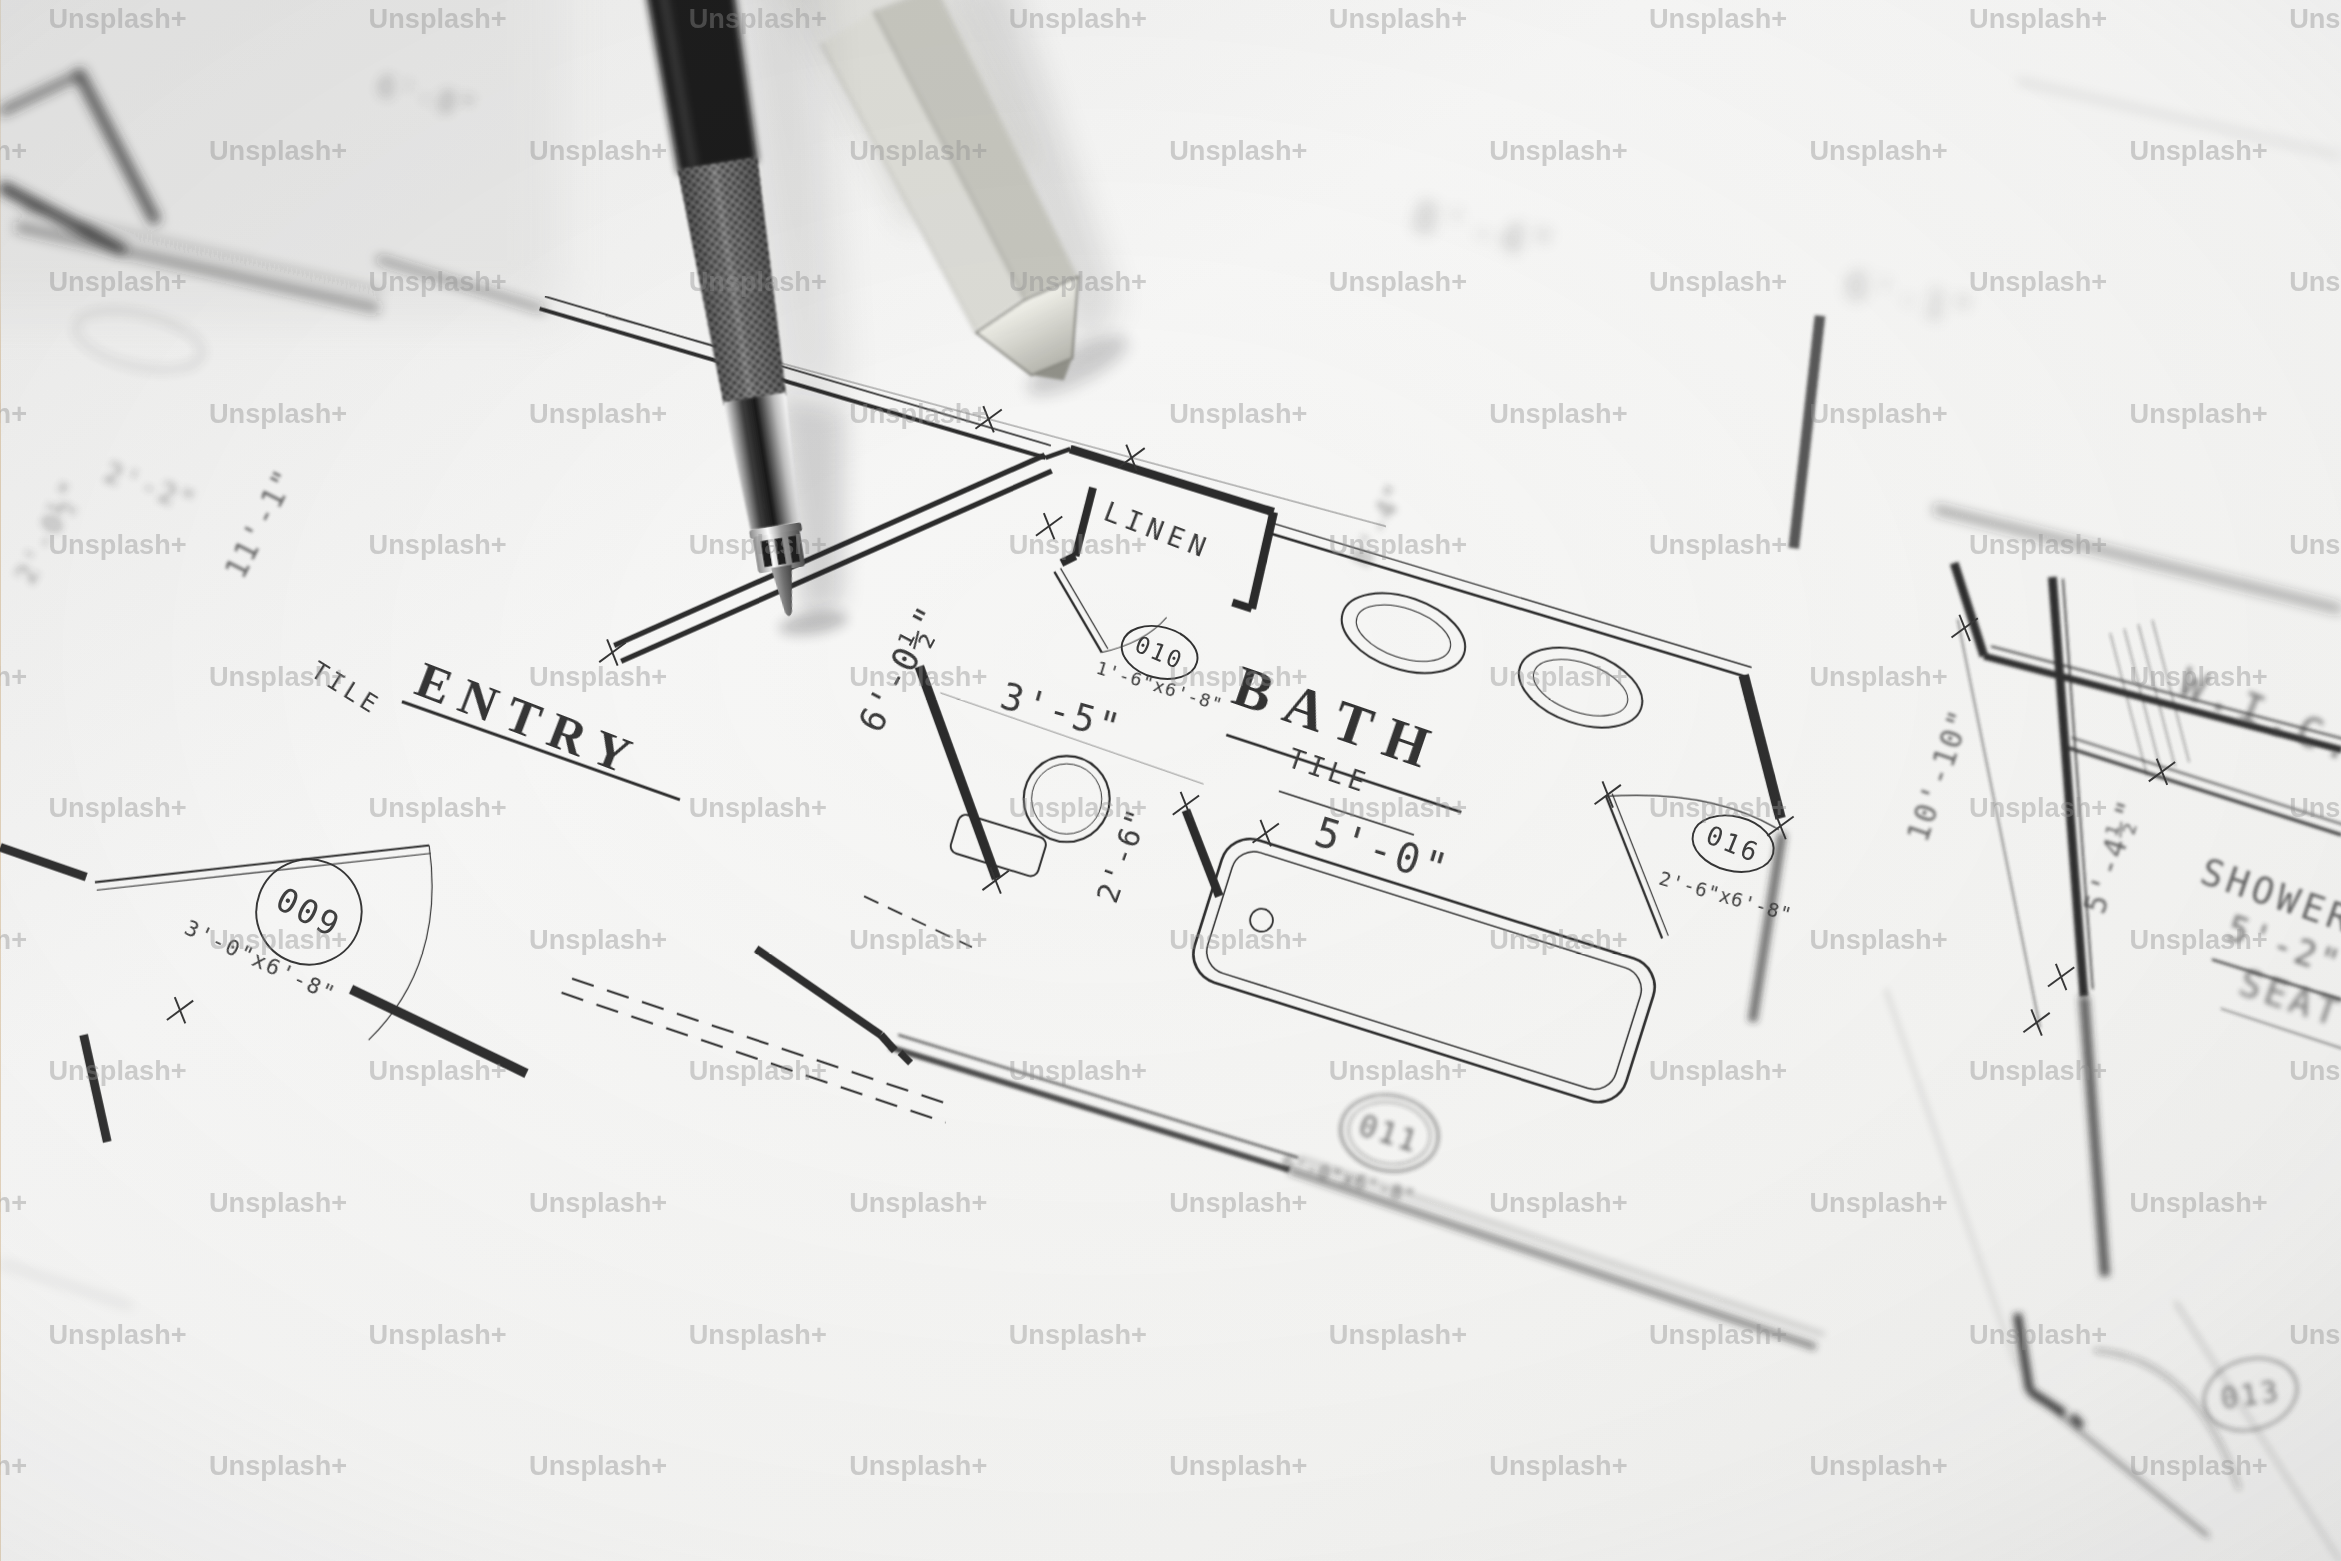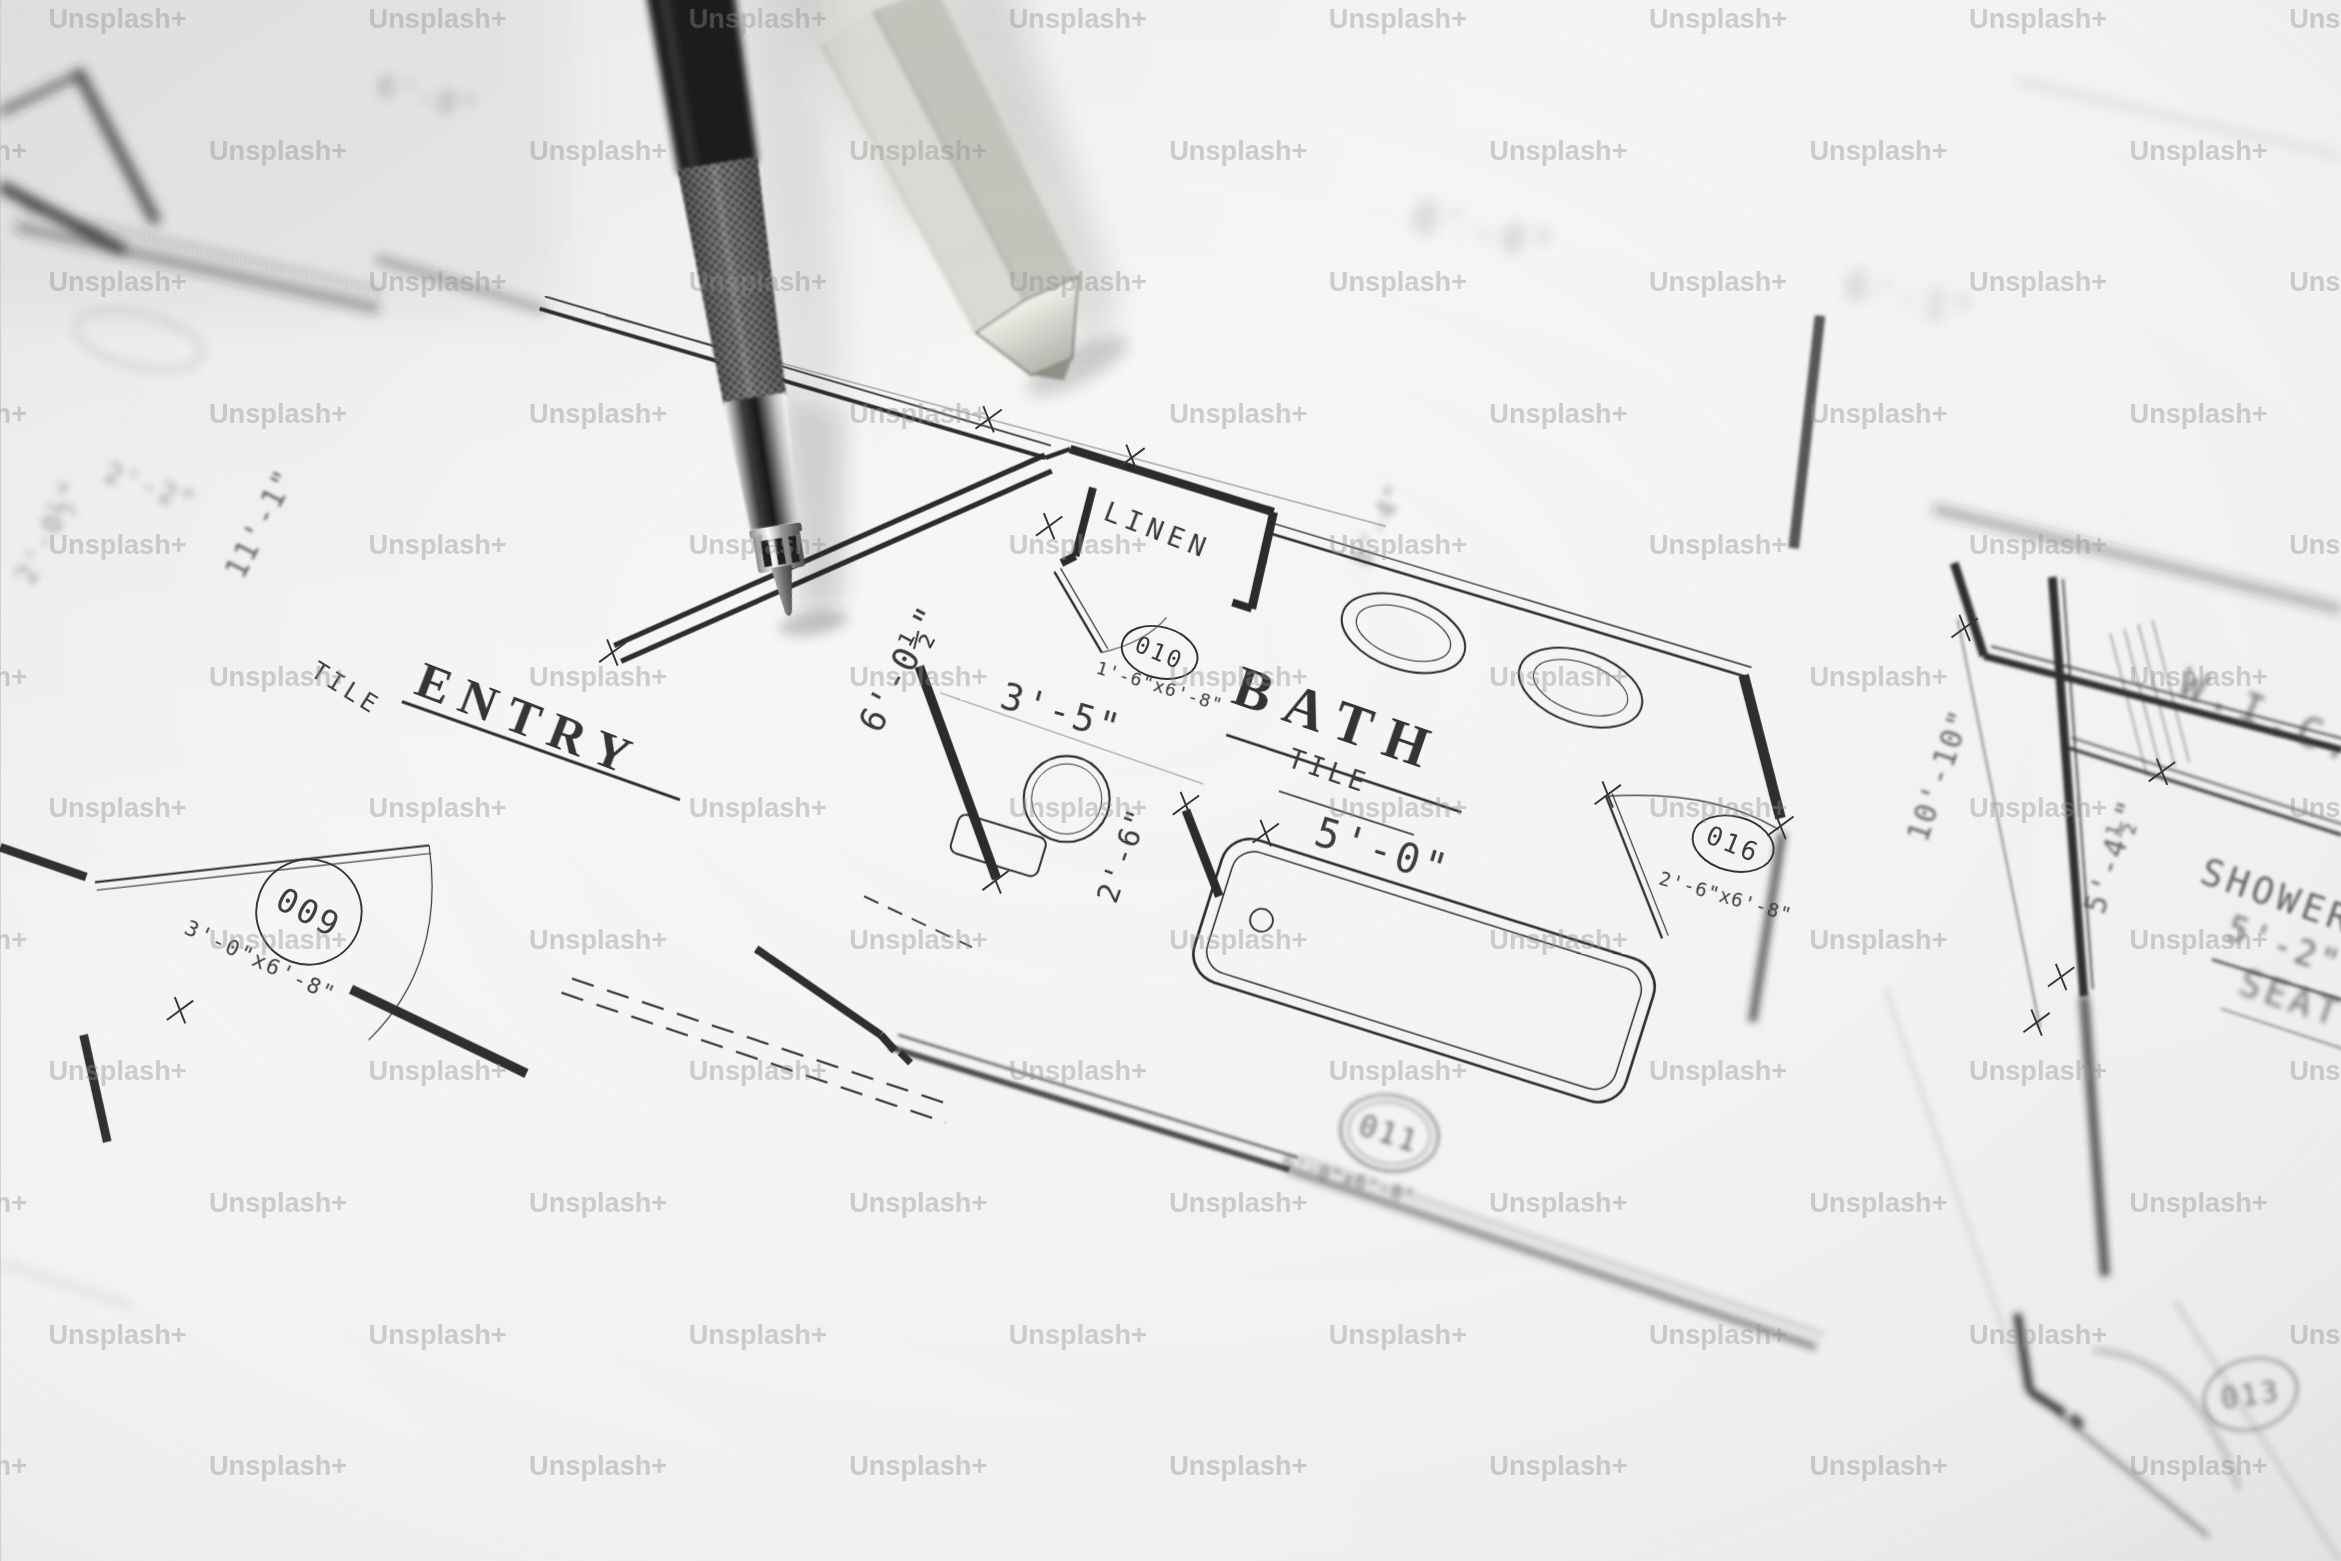--- a/index.html
+++ b/index.html
@@ -1,16 +1,16 @@
 <!DOCTYPE html>
 <html style="font-size:14px"><head>
 <meta charset="utf-8">
 <style>
   html,body{margin:0;padding:0;background:#eceff0;}
-  #stage{position:relative;width:2342px;height:1561px;overflow:hidden;background:#737373;}
+  #stage{position:relative;width:2342px;height:1561px;overflow:hidden;background:#a16207;}
   svg{position:absolute;left:0;top:0;}
   text{fill:#303030;}
   .t-serif{font-family:"Liberation Serif","DejaVu Serif",serif;font-weight:600;}
   .t-eng{font-family:"DejaVu Sans Mono","Liberation Mono",monospace;font-weight:400;fill:#3a3a3a;}
   .wm{font-family:"Liberation Sans","DejaVu Sans",sans-serif;font-weight:700;fill:#8f8f8f;opacity:.40;}
 </style>
 </head>
 <body>
 
 <div id="stage">

